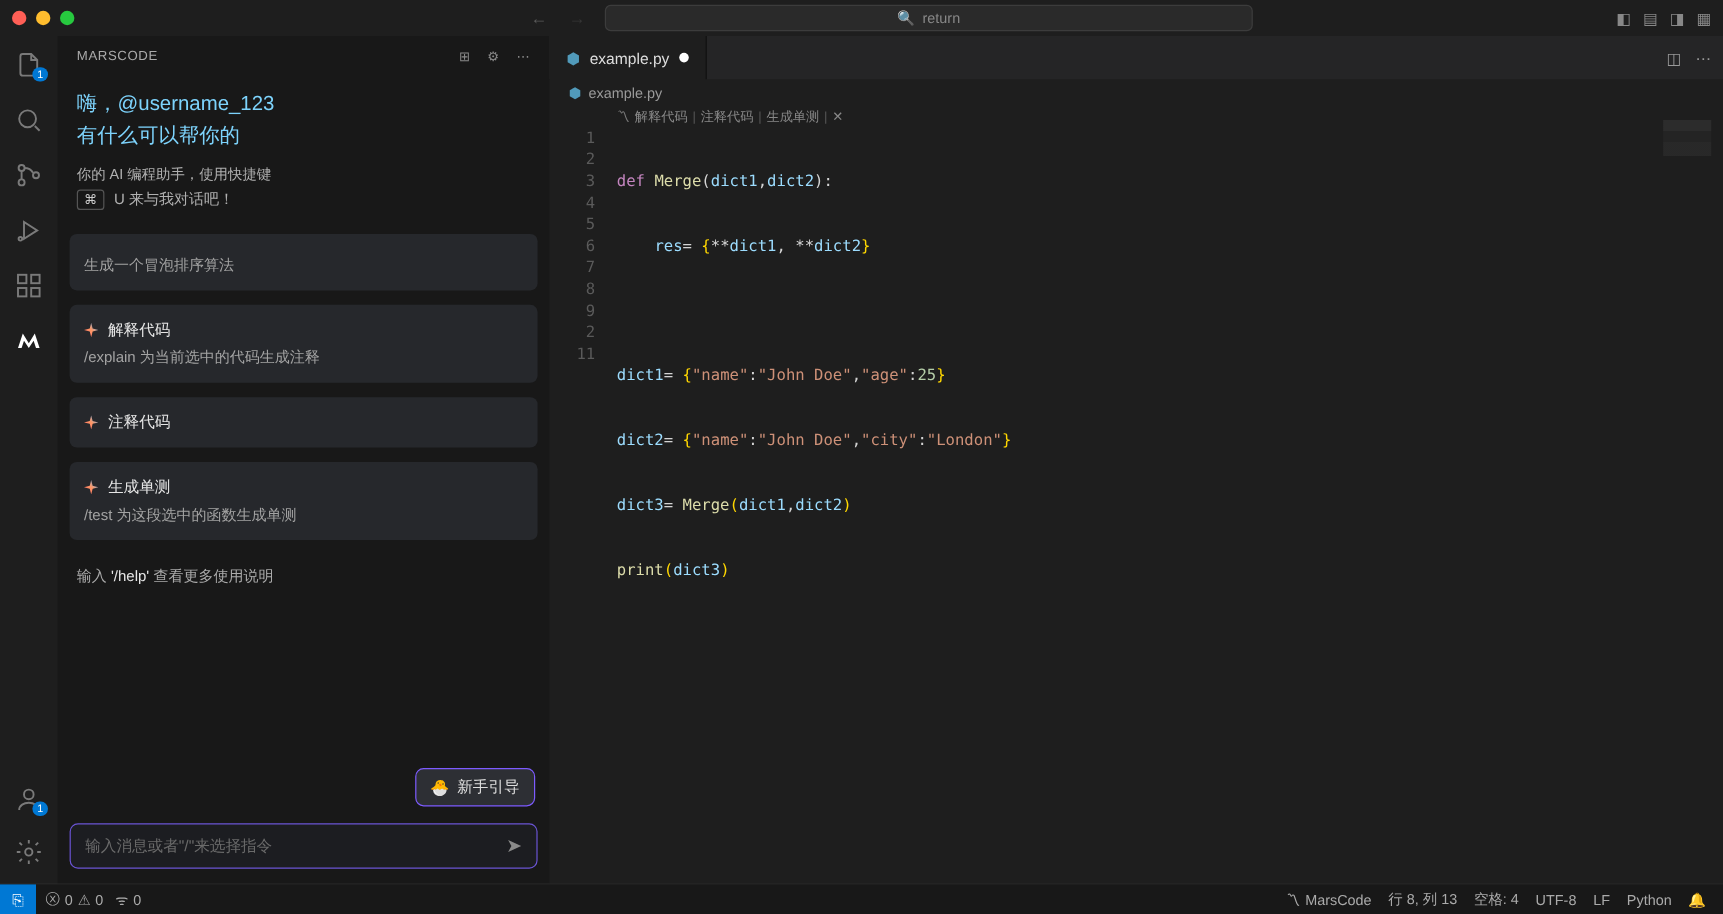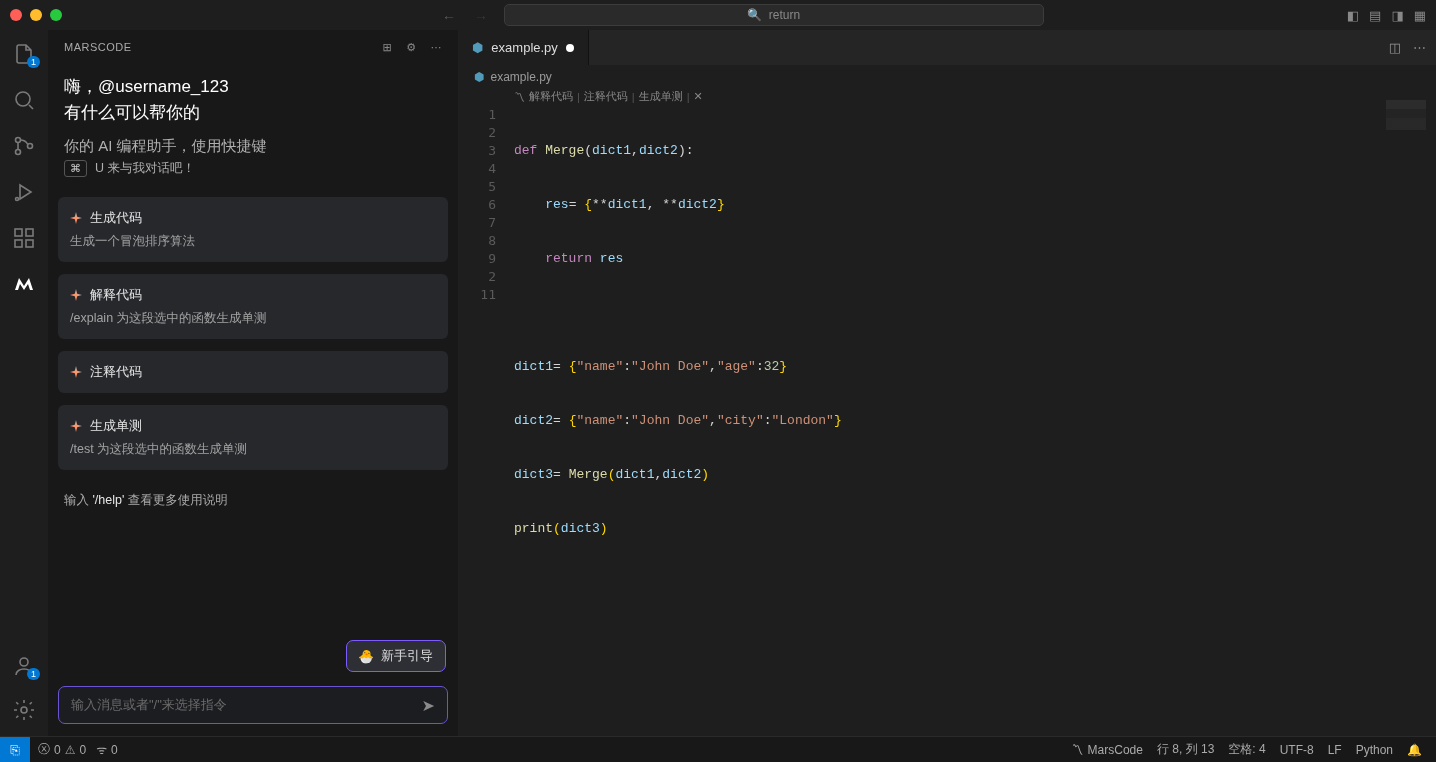--- a/index.html
+++ b/index.html
@@ -88,27 +88,27 @@
   padding: 0 16px;
   color: #aaa;
   font-size: 11px;
   letter-spacing: 0.5px;
   justify-content: space-between;
 }
 .sidebar-header .icons { display: flex; gap: 14px; color: #888; }
 .greeting {
   padding: 10px 16px 6px 16px;
   font-size: 17px;
-  color: #ffffff;
+  color: #7dd3fc;
   font-weight: 500;
   line-height: 1.5;
 }
 .greet-sub {
   padding: 6px 16px 0 16px;
-  font-size: 15px;
+  font-size: 12px;
   color: #b0b0b0;
 }
 .greet-shortcut {
   padding: 4px 16px 14px 16px;
   font-size: 12.5px;
   color: #b0b0b0;
   display: flex; gap: 8px; align-items: center;
 }
 .kbd {
   display: inline-block; border: 1px solid #555;
@@ -208,21 +208,21 @@
   font-family: "Menlo","Consolas",monospace;
   font-size: 13px;
   line-height: 18px;
   padding-top: 2px;
 }
 .gutter {
   width: 56px; text-align: right; color: #5a5a5a;
   padding-right: 18px;
 }
 .gutter div { height: 18px; }
-.code { flex: 1; color: #d4d4d4; white-space: pre; font-family: Liberation Mono, monospace; }
+.code { flex: 1; color: #d4d4d4; white-space: pre; }
 .code div { height: 18px; }
 .kw { color: #c586c0; }
 .fn { color: #dcdcaa; }
 .param { color: #9cdcfe; }
 .punct { color: #d4d4d4; }
 .brace { color: #ffd700; }
 .str { color: #ce9178; }
 .num { color: #b5cea8; }
 .var { color: #9cdcfe; }
 .minimap {
@@ -348,32 +348,28 @@
       <div>嗨，@username_123</div>
       <div>有什么可以帮你的</div>
     </div>
     <div class="greet-sub">你的 AI 编程助手，使用快捷键</div>
     <div class="greet-shortcut">
       <span class="kbd">⌘</span>
       <span>U 来与我对话吧！</span>
     </div>
 
     <div class="card">
-      <div class="card-title">
-          <span class="sparkles"></span>
-          <span>生成代码</span>
-        </div>
       <div class="card-desc">生成一个冒泡排序算法</div>
     </div>
     <div class="card">
       <div class="card-title">
           <span class="sparkles"></span>
           <span>解释代码</span>
         </div>
-      <div class="card-desc">/explain 为这段选中的函数生成单测</div>
+      <div class="card-desc">/explain 为当前选中的代码生成注释</div>
     </div>
     <div class="card">
       <div class="card-title">
           <span class="sparkles"></span>
           <span>注释代码</span>
         </div>
     </div>
     <div class="card">
       <div class="card-title">
           <span class="sparkles"></span>
@@ -434,23 +430,22 @@
           <div>6</div>
           <div>7</div>
           <div>8</div>
           <div>9</div>
           <div>2</div>
           <div>11</div>
         </div>
       <div class="code">
         <div><span class="kw">def</span> <span class="fn">Merge</span><span class="punct">(</span><span class="param">dict1</span><span class="punct">,</span><span class="param">dict2</span><span class="punct">):</span></div>
         <div><span>    </span><span class="var">res</span><span class="punct">= </span><span class="brace">{</span><span class="punct">**</span><span class="var">dict1</span><span class="punct">, **</span><span class="var">dict2</span><span class="brace">}</span></div>
-        <div><span>    </span><span class="kw">return</span> <span class="var">res</span></div>
         <div></div>
-        <div><span class="var">dict1</span><span class="punct">= </span><span class="brace">{</span><span class="str">"name"</span><span class="punct">:</span><span class="str">"John Doe"</span><span class="punct">,</span><span class="str">"age"</span><span class="punct">:</span><span class="num">32</span><span class="brace">}</span></div>
+        <div><span class="var">dict1</span><span class="punct">= </span><span class="brace">{</span><span class="str">"name"</span><span class="punct">:</span><span class="str">"John Doe"</span><span class="punct">,</span><span class="str">"age"</span><span class="punct">:</span><span class="num">25</span><span class="brace">}</span></div>
         <div><span class="var">dict2</span><span class="punct">= </span><span class="brace">{</span><span class="str">"name"</span><span class="punct">:</span><span class="str">"John Doe"</span><span class="punct">,</span><span class="str">"city"</span><span class="punct">:</span><span class="str">"London"</span><span class="brace">}</span></div>
         <div><span class="var">dict3</span><span class="punct">= </span><span class="fn">Merge</span><span class="brace">(</span><span class="var">dict1</span><span class="punct">,</span><span class="var">dict2</span><span class="brace">)</span></div>
         <div><span class="fn">print</span><span class="brace">(</span><span class="var">dict3</span><span class="brace">)</span></div>
         <div></div>
         <div></div>
         <div></div>
       </div>
     </div>
     <div class="minimap"></div>
   </div>

